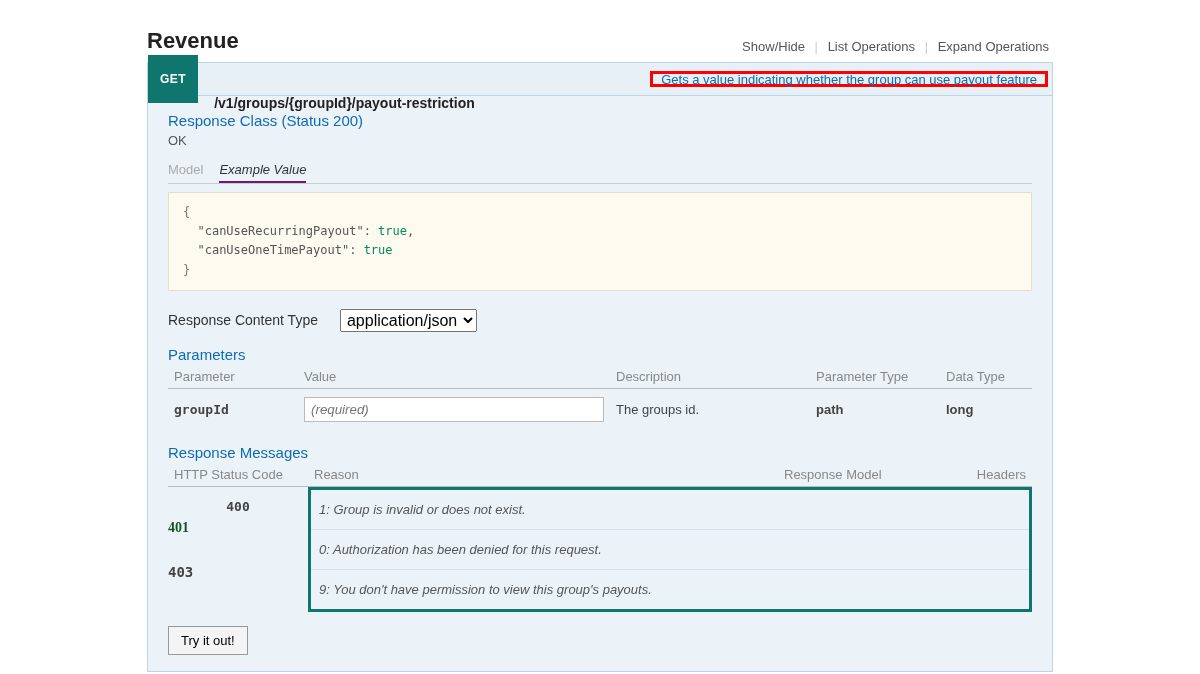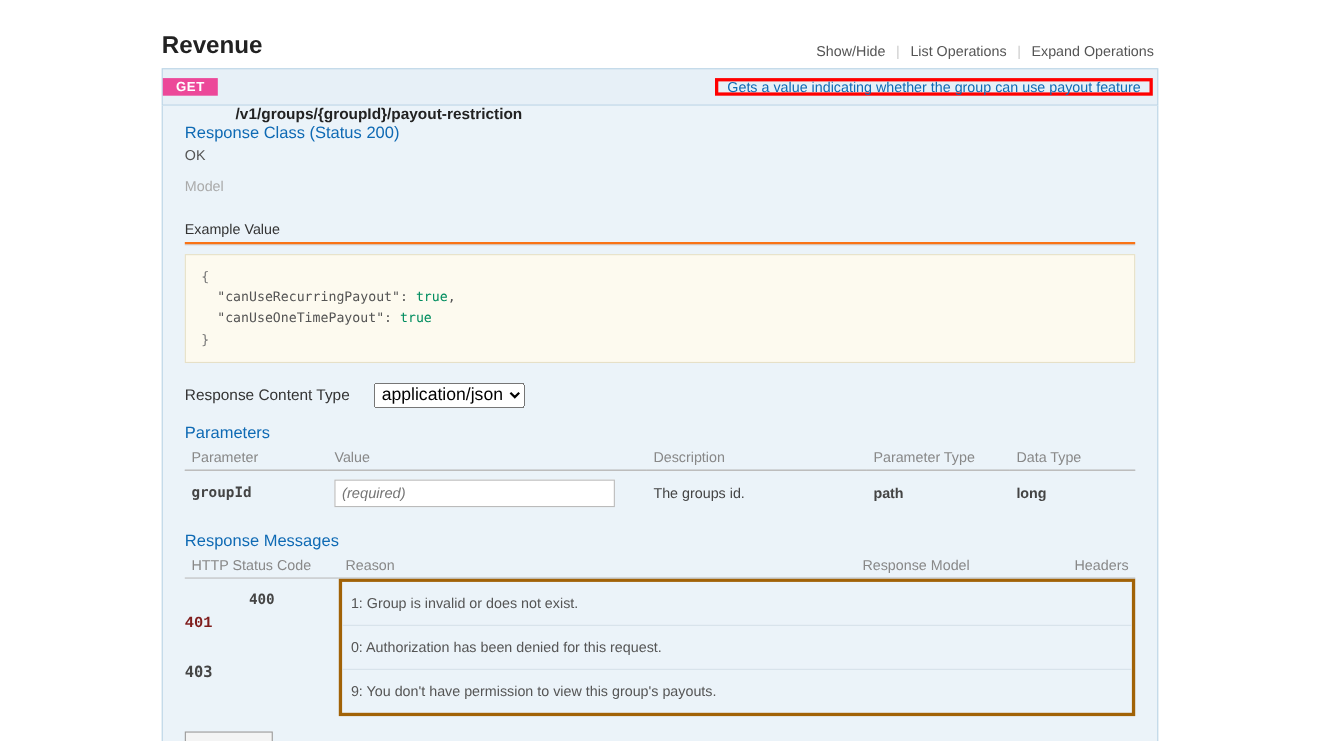--- a/index.html
+++ b/index.html
@@ -4,42 +4,42 @@
 <style>
   * { box-sizing: border-box; }
   body { margin:0; font-family: Arial, Helvetica, sans-serif; font-size:14px; color:#333; background:#fff; }
   .wrap { width:906px; margin:28px auto 0 auto; }
   .hdr { display:flex; align-items:flex-end; justify-content:space-between; }
   .hdr h2 { margin:0; font-size:22px; font-weight:bold; color:#222; }
   .hdr-actions { font-size:13px; color:#555; }
   .hdr-actions span { cursor:pointer; padding:0 4px; }
   .hdr-actions .sep { color:#ccc; padding:0 2px; }
   .opbar { margin-top:8px; border:1px solid #bcd5e6; background:#e7f0f7; display:flex; align-items:center; padding:0; height:34px; position:relative; }
-  .method { background:#ec4899; color:#fff; font-weight:bold; font-size:12px; padding:7px 12px; height:16px; display:flex; align-items:center; letter-spacing:.5px; }
+  .method { background:#0f766e; color:#fff; font-weight:bold; font-size:12px; padding:7px 12px; height:48px; display:flex; align-items:center; letter-spacing:.5px; }
   .path { padding-left:16px; font-size:14px; color:#222; font-weight:bold; flex:0 0 auto;margin-top:48px; }
   .summary-box { margin-left:auto; border:3px solid #ff0000; padding:1px 8px; color:#0f6ab4; font-size:13px; margin-right:4px; height:16px; display:flex; align-items:center; }
   .panel { border:1px solid #bcd5e6; border-top:none; background:#ebf3f9; padding:16px 20px 16px 20px; }
   .resp-class { color:#0f6ab4; font-size:15px; margin:0 0 4px 0; }
   .ok { color:#555; margin:0 0 10px 0; font-size:13px; }
-  .tabs { border-bottom:1px solid #ccc; display:flex; gap:16px; font-size:13px;flex-direction:column; }
+  .tabs { border-bottom:1px solid #ccc; display:flex; gap:16px; font-size:13px; }
   .tabs span { padding:4px 0; cursor:pointer; color:#aaa; }
-  .tabs .active { color:#333; border-bottom:2px solid #f97316; }
+  .tabs .active { color:#333; border-bottom:2px solid #701a75;font-style:italic; }
   .codebox { background:#fdfaef; border:1px solid #e6e0c7; padding:10px 14px; margin-top:8px; font-family:"Lucida Console", Monaco, monospace; font-size:12px; color:#555; line-height:1.6; }
   .codebox .key   {  }
   .codebox .val   { color:#008d5f; }
   .kline { color:#777; }
   .rct-row { margin-top:18px; font-size:14px; color:#333; display:flex; align-items:center; gap:22px; }
   select { font-size:16px; padding:1px 2px; }
   .section-title { color:#0f6ab4; font-size:15px; margin:14px 0 2px 0; }
   table.params { width:100%; border-collapse:collapse; font-size:13px; }
   table.params th { text-align:left; font-weight:normal; color:#888; padding:4px 6px; border-bottom:1px solid #bbb; font-size:13px; }
   table.params td { padding:8px 6px; vertical-align:middle; color:#444; font-size:13px; }
   table.params td:first-child { font-family:"Lucida Console", monospace; font-weight:bold; font-size:13px; }
-  table.params input[type=text] { width:255px; padding:4px 6px; border:1px solid #bbb; font-family:inherit; font-style:italic; color:#888; }
-  .respmsg-redbox { border:3px solid #a16207; padding:0; }
+  table.params input[type=text] { width:300px; padding:4px 6px; border:1px solid #bbb; font-family:inherit; font-style:italic; color:#888; }
+  .respmsg-redbox { border:3px solid #0f766e; padding:0;font-style:italic; }
   table.respmsg { width:100%; border-collapse:collapse; font-size:13px; }
   table.respmsg th { text-align:left; font-weight:normal; color:#888; padding:4px 6px; border-bottom:1px solid #bbb; }
   table.respmsg td { padding:12px 6px; border-top:1px solid #d6e1e9; vertical-align:top; color:#555; }
   table.respmsg td.code { font-family:"Lucida Console", monospace; font-weight:bold; color:#444; width:120px;text-align:center; }
   .tryit { margin-top:14px; }
   .tryit button { background:#f4f4f4; border:1px solid #999; padding:6px 12px; font-size:13px; cursor:pointer; }
   .col-param { width:130px; }
   .col-value { width:290px; }
   .col-desc  { width:200px; }
   .col-ptype { width:130px; }
@@ -135,21 +135,21 @@
               <div style="border-top:1px solid #d6e1e9;padding:12px 8px;">0: Authorization has been denied for this request.</div>
               <div style="border-top:1px solid #d6e1e9;padding:12px 8px;">9: You don't have permission to view this group's payouts.</div>
             </div>
           </td>
         </tr>
 
       </tbody>
     </table>
 
     <div style="position:relative;">
-      <div style="position:absolute; left:0; top:-92px; font-family:Liberation Mono, monospace; font-weight:bold; color:#7f1d1d;">401</div>
+      <div style="position:absolute; left:0; top:-92px; font-family:Liberation Serif, serif; font-weight:bold; color:#14532d;">401</div>
       <div style="position:absolute; left:0; top:-48px; font-family:'Lucida Console',monospace; font-weight:bold; color:#444;">403</div>
     </div>
 
     <div class="tryit">
       <button>Try it out!</button>
     </div>
 
   </div>
 </div>
 

